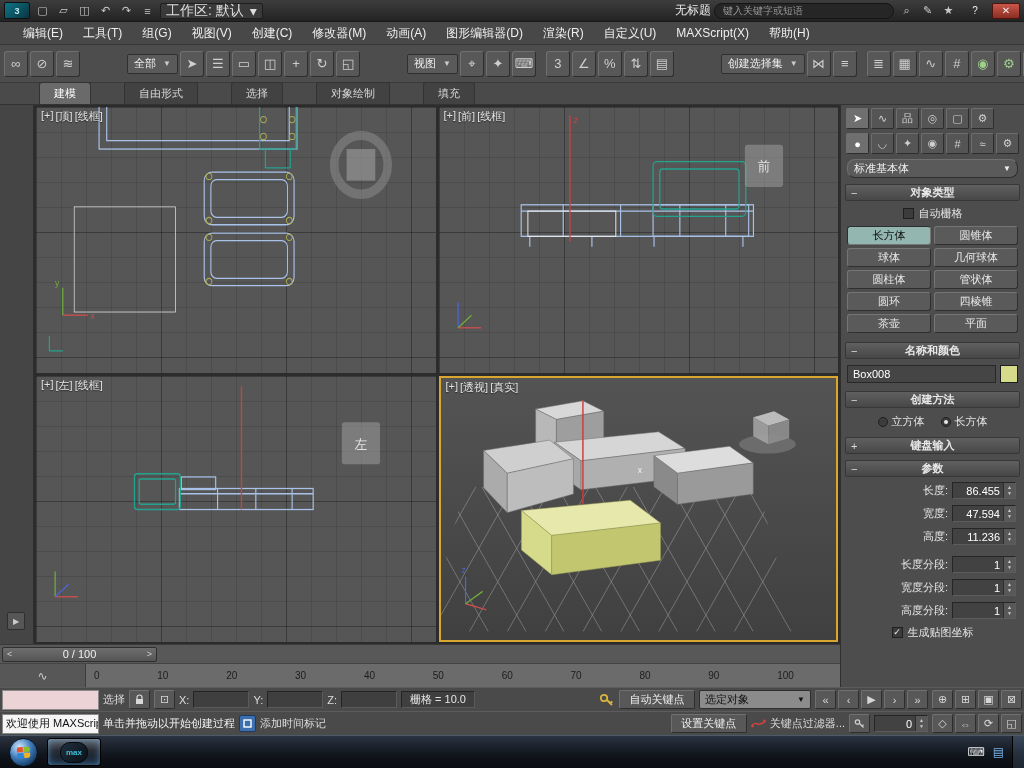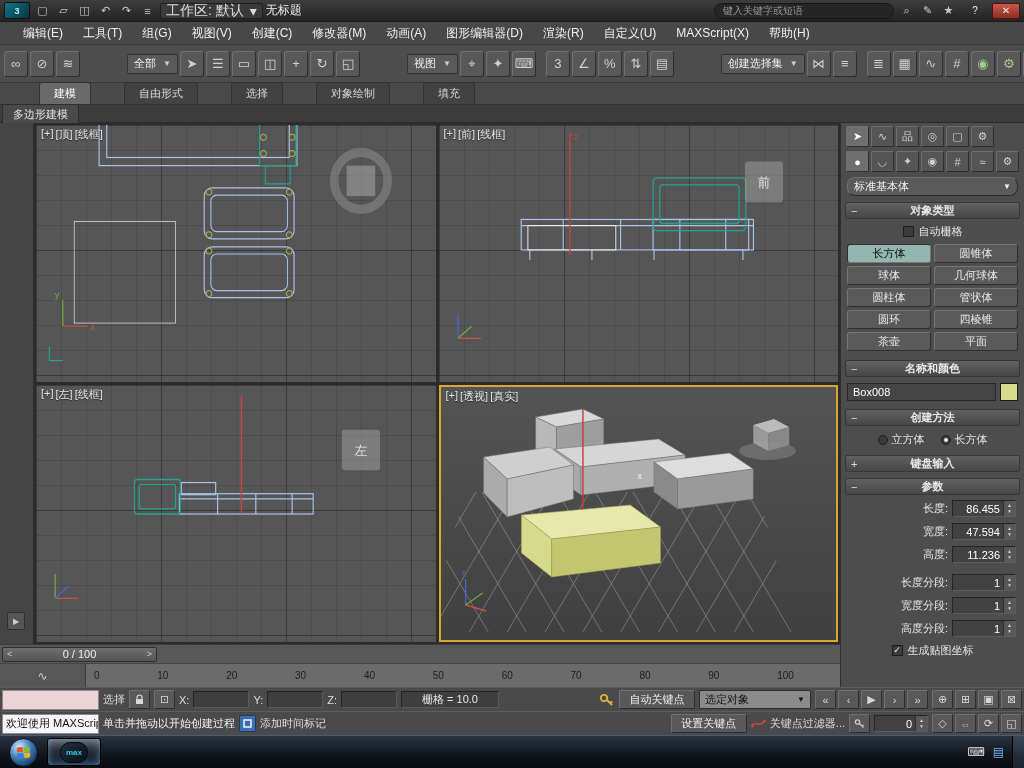--- a/index.html
+++ b/index.html
@@ -4,21 +4,21 @@
 <style>
 *{margin:0;padding:0;box-sizing:border-box;font-family:"Liberation Sans","DejaVu Sans",sans-serif;}
 body{background:#1a1a1a;}
 .screen{width:1024px;height:768px;display:flex;flex-direction:column;background:#4d4d4d;color:#ddd;font-size:11px;overflow:hidden;position:relative;}
 
 
 .titlebar{height:22px;flex:0 0 auto;background:linear-gradient(#3d3d3d,#232323);display:flex;align-items:center;padding:0 4px;gap:3px;border-bottom:1px solid #1a1a1a;}
 .logo{width:26px;height:17px;background:linear-gradient(135deg,#0e7487,#0a3540);border:1px solid #101010;border-radius:2px;color:#bfe9f2;font-weight:bold;font-size:9px;display:flex;align-items:center;justify-content:center;}
 .qicon{width:19px;height:16px;display:flex;align-items:center;justify-content:center;color:#c9c9c9;font-size:11px;border-radius:2px;}
 .tb-dd{height:16px;background:#3a3a3a;border:1px solid #1e1e1e;border-radius:2px;display:flex;align-items:center;gap:6px;padding:0 5px;color:#ddd;font-size:14px;}
-.tb-title{flex:1;text-align:left;color:#ececec;font-size:12px;}
+.tb-title{flex:1;text-align:right;color:#ececec;font-size:12px;}
 .searchbox{width:180px;height:16px;background:#262626;border:1px solid #151515;border-radius:8px;display:flex;align-items:center;padding:0 8px;color:#979797;font-size:10px;gap:6px;}
 .searchbox .ph{flex:1;overflow:hidden;white-space:nowrap;}
 .winbtn{width:28px;height:16px;display:flex;align-items:center;justify-content:center;border-radius:2px;font-size:10px;color:#eee;}
 .winbtn.close{background:linear-gradient(#c9574a,#8c2e24);border:1px solid #4f140e;}
 
 
 .menubar{height:23px;flex:0 0 auto;background:#484848;border-bottom:1px solid #383838;display:flex;align-items:center;padding:0 14px;gap:2px;}
 .menu-item{padding:3px 9px;color:#efefef;font-size:12px;white-space:nowrap;}
 
 
@@ -87,21 +87,21 @@
 .prow{display:flex;align-items:center;justify-content:flex-end;gap:4px;margin:3px 8px;color:#e4e4e4;}
 .nfield{width:64px;height:17px;background:#424242;border:1px solid;border-color:#262626 #5c5c5c #5c5c5c #262626;color:#fff;display:flex;align-items:center;justify-content:flex-end;padding-right:15px;position:relative;}
 .nfield .spin{position:absolute;right:0;top:0;bottom:0;width:12px;background:#585858;border-left:1px solid #2e2e2e;display:flex;flex-direction:column;align-items:center;justify-content:center;font-size:5px;color:#ccc;line-height:1.1;}
 
 
 .srow{height:24px;flex:0 0 auto;background:#4a4a4a;border-top:1px solid #5c5c5c;display:flex;align-items:center;gap:4px;padding:0 2px;}
 .mini-macro{width:97px;height:20px;background:#ecd3d5;border:1px solid #8a8a8a;}
 .mini-listener{width:97px;height:20px;background:#f6f6f6;border:1px solid #8a8a8a;color:#111;display:flex;align-items:center;padding:0 3px;overflow:hidden;white-space:nowrap;}
 .sbtn{width:21px;height:19px;background:#585858;border:1px solid;border-color:#707070 #2e2e2e #2e2e2e #707070;border-radius:2px;display:flex;align-items:center;justify-content:center;color:#d6d6d6;font-size:11px;overflow:hidden;}
 .sfield{width:56px;height:17px;background:#3f3f3f;border:1px solid;border-color:#242424 #5a5a5a #5a5a5a #242424;}
-.gridbox{height:17px;background:#3f3f3f;border:1px solid;border-color:#242424 #5a5a5a #5a5a5a #242424;display:flex;align-items:center;padding:0 20px;color:#e6e6e6;}
+.gridbox{height:17px;background:#3f3f3f;border:1px solid;border-color:#242424 #5a5a5a #5a5a5a #242424;display:flex;align-items:center;padding:0 8px;color:#e6e6e6;}
 .skeybtn{width:76px;height:19px;background:#585858;border:1px solid;border-color:#707070 #2e2e2e #2e2e2e #707070;border-radius:2px;display:flex;align-items:center;justify-content:center;color:#eee;}
 .sdd{width:112px;height:19px;background:#8b8b8b;border:1px solid #2e2e2e;border-radius:2px;display:flex;align-items:center;justify-content:space-between;padding:0 5px;color:#111;}
 .prompt{color:#f2f2f2;}
 .spacer{flex:1;}
 .cluster{display:flex;gap:2px;align-items:center;}
 .blue-ico{width:17px;height:17px;background:#3d6fae;border:1px solid #1d3a61;border-radius:2px;display:flex;align-items:center;justify-content:center;}
 
 
 .taskbar{height:33px;flex:0 0 auto;background:linear-gradient(#2a3340,#10151c 60%,#090c10);border-top:1px solid #4d5a68;display:flex;align-items:center;}
 .orb{width:29px;height:29px;border-radius:50%;margin:0 9px;background:radial-gradient(circle at 35% 30%,#cfe9ff,#3d79b8 45%,#102e4e 85%);border:1px solid #09131f;display:flex;align-items:center;justify-content:center;}
@@ -225,23 +225,20 @@
       </div>
   </div>
 
   <div class="ribbon-tabs">
       <span class="rb-tab active">建模</span>
       <span class="rb-tab">自由形式</span>
       <span class="rb-tab">选择</span>
       <span class="rb-tab">对象绘制</span>
       <span class="rb-tab">填充</span>
     </div>
-  <div class="ribbon-sub">
-    <span class="subtab">多边形建模</span>
-  </div>
 
   <div class="main">
     <div class="left-col">
       <div class="vp-area">
         <div class="left-strip">
           <div class="expand-btn">▶</div>
         </div>
         <div class="vp-grid">
 
           <div class="viewport ortho">

